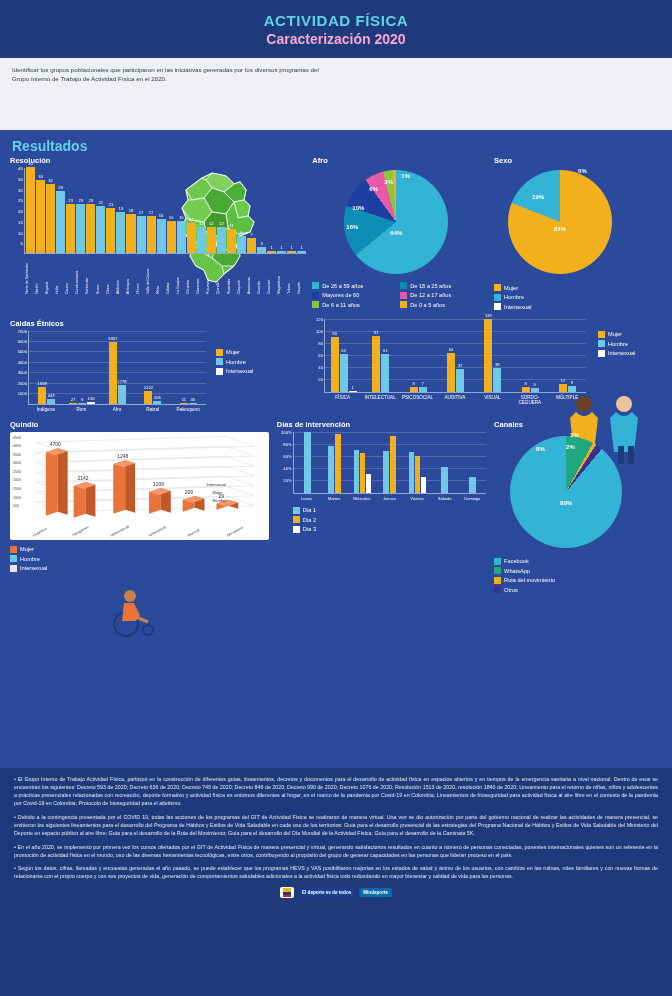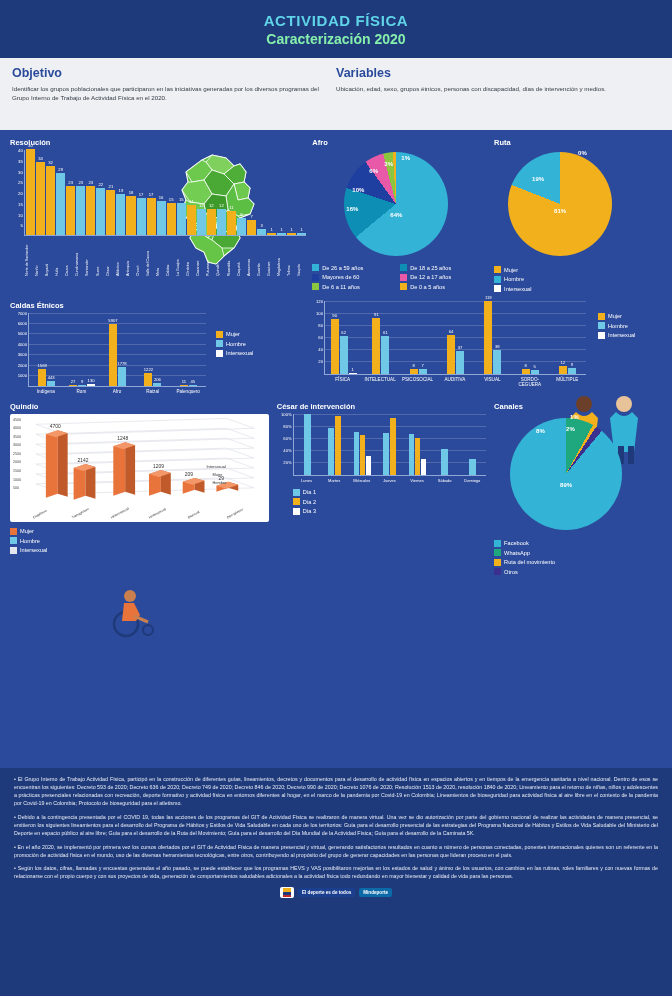--- a/index.html
+++ b/index.html
@@ -17,21 +17,21 @@
   
   .header {
     background: #1e3a7b;
     height: 58px;
     display:flex; flex-direction:column; align-items:center; justify-content:center;
   }
   .header h1 {
     margin:0; font-size:15px; letter-spacing:0.6px; color:#5fd4e8; font-weight:bold;
   }
   .header h2 {
-    margin:2px 0 0 0; font-size:14px; color:#86efac; font-weight:bold;
+    margin:2px 0 0 0; font-size:14px; color:#f9a8d4; font-weight:bold;
   }
 
   
   .inforow {
     background:#eef0f3;
     color:#1e3a7b;
     padding:8px 12px 10px 12px;
     display:flex;
     height:72px;
   }
@@ -138,30 +138,26 @@
 
 <div class="page">
 
   <div class="header">
     <h1>ACTIVIDAD FÍSICA</h1>
     <h2>Caracterización 2020</h2>
   </div>
 
   <div class="inforow">
     <div class="infocol">
-      <h3>Objetivo</h3>
       <p>Identificar los grupos poblacionales que participaron en las iniciativas generadas por los diversos programas del Grupo Interno de Trabajo de Actividad Física en el 2020.</p>
     </div>
-    <div class="infocol">
-      <h3>Variables</h3>
-      <p>Ubicación, edad, sexo, grupos étnicos, personas con discapacidad, días de intervención y medios.</p>
-    </div>
   </div>
 
   <div class="results">
+    <div class="title">Resultados</div>
 
     <div class="row1">
 
       <div class="ubic panel" style="position:relative;">
         <div class="sect-label">Resolución</div>
 
         <div class="map">
           <svg viewBox="0 0 120 120" width="120" height="120">
             <path d="M52 3 L66 6 L74 14 L80 12 L86 20 L84 30 L90 36 L88 46 L94 52 L90 62 L80 66 L76 76 L80 86 L74 96 L64 104 L56 112 L48 110 L44 100 L36 96 L30 86 L34 76 L28 68 L22 58 L26 48 L22 38 L28 30 L26 20 L34 14 L42 8 Z" fill="#5bbf3f" stroke="#ffffff" stroke-width="1.1"></path>
             <path d="M52 3 L66 6 L74 14 L64 22 L52 18 L46 10 Z" fill="#7fd05c" stroke="#fff" stroke-width="0.8"></path>
@@ -344,21 +340,21 @@
               <span>De 6 a 11 años</span>
             </div>
           <div class="li">
               <span class="sw" style="background:#f2b11c"></span>
               <span>De 0 a 5 años</span>
             </div>
         </div>
       </div>
 
       <div class="sexo panel">
-        <div class="sect-label">Ruta</div>
+        <div class="sect-label">Sexo</div>
         <div style="position:relative;height:112px;">
           <div class="pie" style="width:104px;height:104px;left:14px;top:2px;position:absolute;
                background:conic-gradient(#f2b11c 0deg 291.6deg, #33b3d6 291.6deg 360deg);"></div>
           <span class="pielabel w" style="left:60px;top:58px;">81%</span>
           <span class="pielabel w" style="left:38px;top:26px;">19%</span>
           <span class="pielabel w" style="left:84px;top:0px;">0%</span>
         </div>
         <div class="legend">
           <div class="li">
               <span class="sw" style="background:#f2b11c"></span>
@@ -679,21 +675,21 @@
               <span>Hombre</span>
             </div>
           <div class="li">
               <span class="sw" style="background:#e3e6ec"></span>
               <span>Intersexual</span>
             </div>
         </div>
       </div>
 
       <div class="dias panel">
-        <div class="sect-label">César de intervención</div>
+        <div class="sect-label">Días de intervención</div>
         <div style="margin-left:16px;">
           <div class="gbar" style="height:62px;">
             <div class="gticks">
               <span style="top:0%">100%</span>
                 <span style="top:20%">80%</span>
                 <span style="top:40%">60%</span>
               <span style="top:60%">40%</span>
                 <span style="top:80%">20%</span>
             </div>
             <div class="gridline" style="top:0%"></div>

